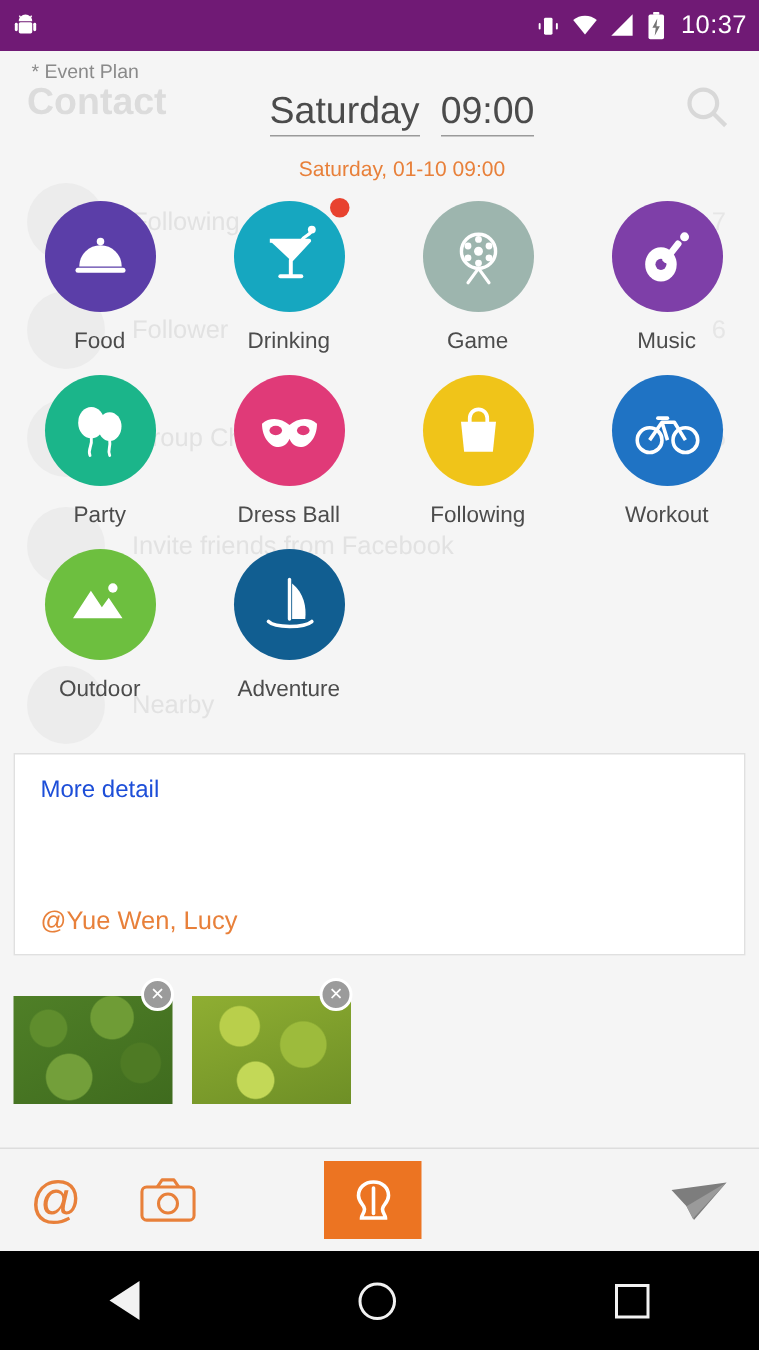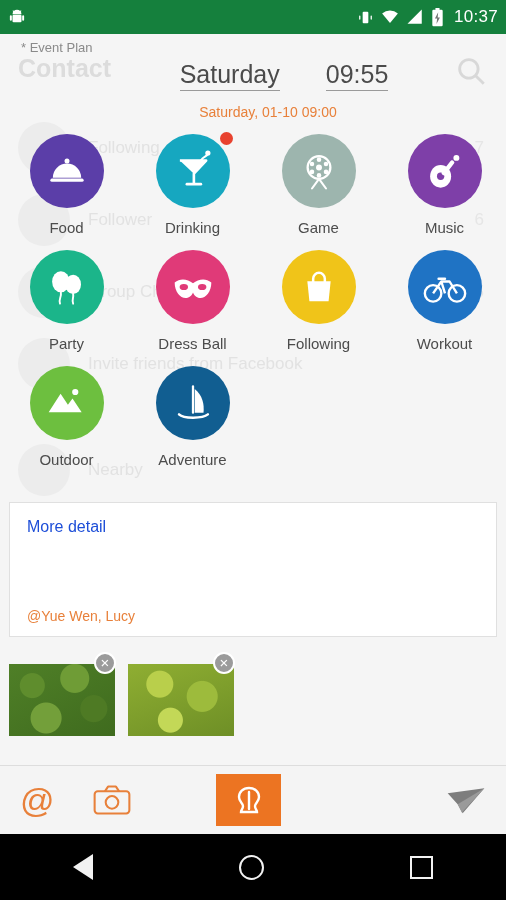--- a/index.html
+++ b/index.html
@@ -21,21 +21,21 @@
     background: #f1f1f1;
     overflow: hidden;
   }
 
   
   .statusbar {
     position: absolute;
     top: 0; left: 0;
     width: 506px;
     height: 34px;
-    background: #15803d;
+    background: #701a75;
     display: flex;
     align-items: center;
     box-sizing: border-box;
     padding: 0 8px;
     color: #ffffff;
   }
   .statusbar .left {
     display: flex;
     align-items: center;
     flex: 1;
@@ -122,21 +122,20 @@
     position: absolute;
     top: 26px; left: 0;
     width: 506px;
     text-align: center;
     font-size: 25px;
     color: #4b4b4b;
   }
   .date-line span {
     border-bottom: 1.5px solid #9a9a9a;
     padding-bottom: 2px;
-    margin-left: 32px;
   }
   .date-line .gap { display: inline-block; width: 14px; border: 0; }
   .date-sub {
     position: absolute;
     top: 70px; left: 0;
     width: 506px;
     text-align: center;
     font-size: 14px;
     color: #e8803a;
   }
@@ -191,21 +190,21 @@
   }
   .detail-placeholder {
     position: absolute;
     left: 17px; top: 15px;
     font-size: 16px;
     color: #1d4ed8;
   }
   .detail-mentions {
     position: absolute;
     left: 17px; bottom: 12px;
-    font-size: 14px;
+    font-size: 17px;
     color: #e8803a;
   }
 
   
   .attachments {
     position: absolute;
     left: 9px; top: 618px;
     display: flex;
     gap: 13px;
   }
@@ -384,21 +383,21 @@
       <div class="ghost-label">Nearby</div>
       <div class="ghost-count"></div>
     </div>
   </div>
 
   <div class="sheet">
 
     <div class="sheet-head">
       <div class="event-plan-label">* Event Plan</div>
       <div class="date-line">
-        <span>Saturday</span><b class="gap"></b><span>09:55</span>
+        <span>Saturday</span><b class="gap"></b><span>09:00</span>
       </div>
       <div class="date-sub">Saturday, 01-10 09:00</div>
     </div>
 
     <div class="grid">
 
       <div class="cell">
         <div class="circle" style="background:#5b3ea8">
           <svg width="40" height="40" viewBox="0 0 48 48">
             <path d="M7 32h34a17 17 0 0 0-34 0z" fill="#ffffff"></path>

